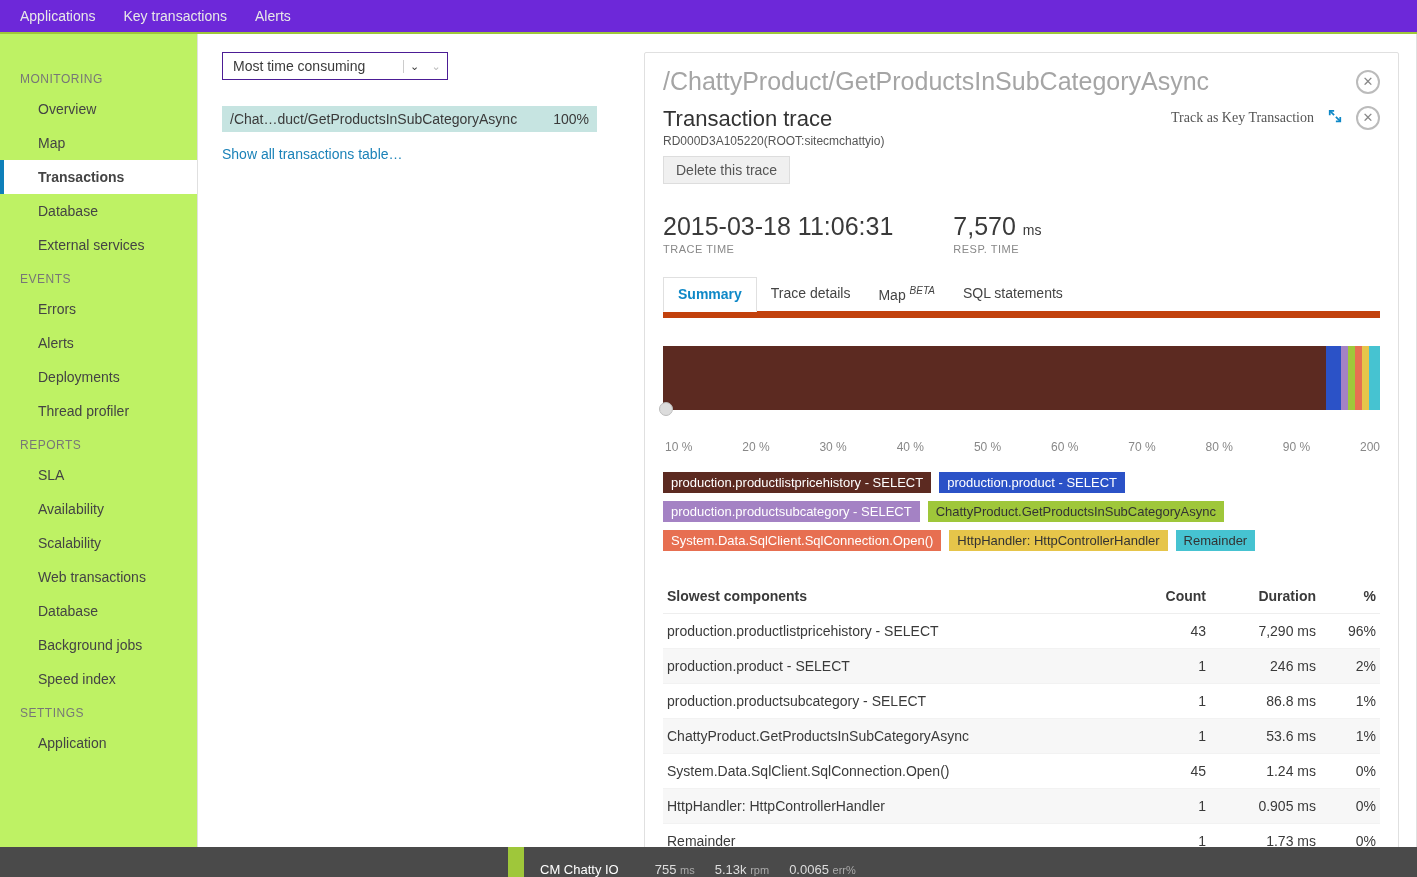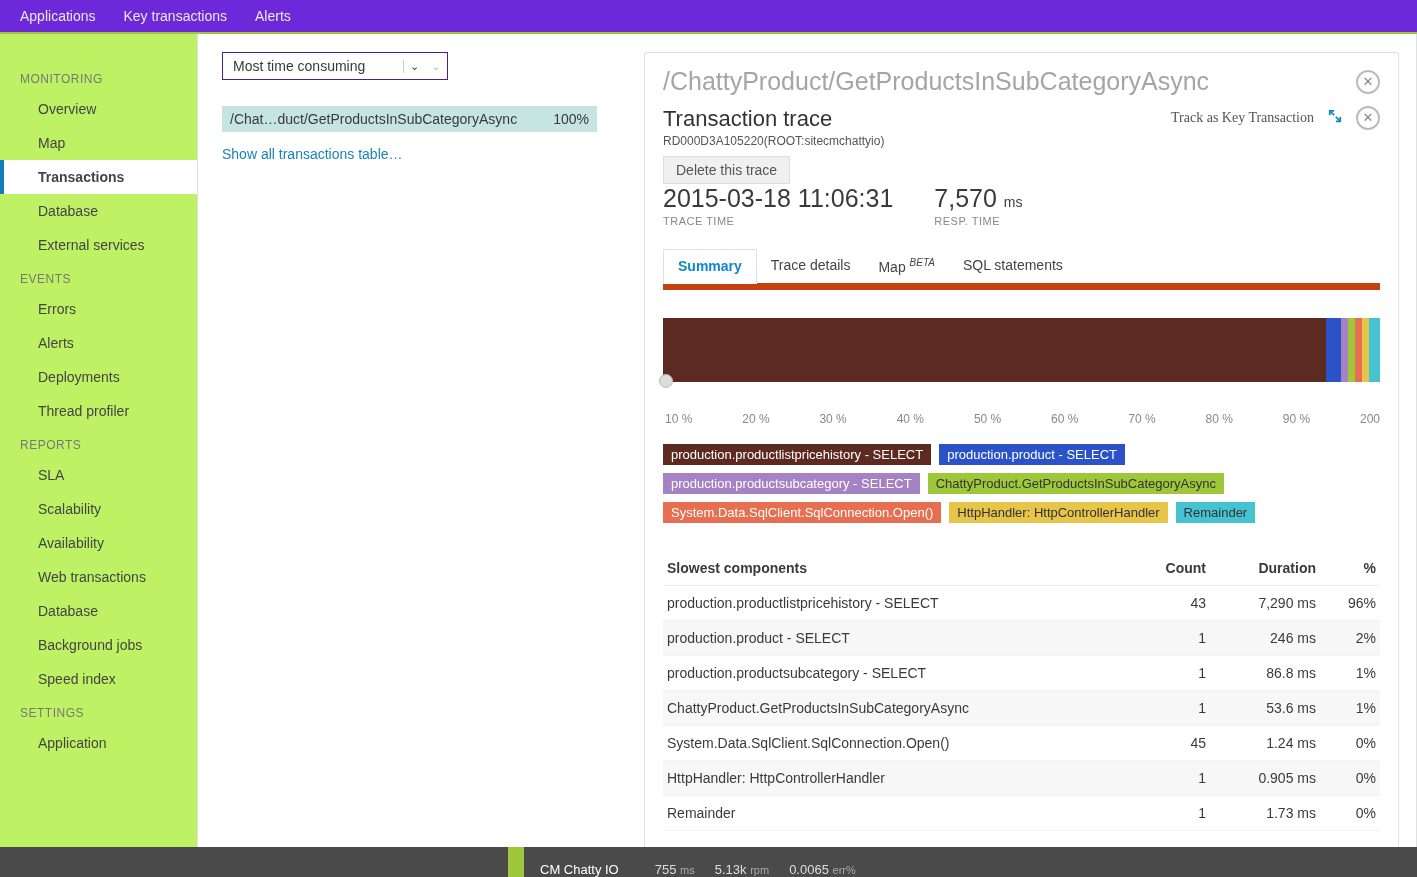--- a/index.html
+++ b/index.html
@@ -140,21 +140,21 @@
 .root-line { font-size: 12px; color: #555; margin-top: 2px; text-align: center; }
 .del-btn {
   background: #f0f0f0;
   border: 1px solid #ddd;
   padding: 5px 12px;
   color: #555;
   margin-top: 8px;
   display: inline-block;
   cursor: pointer;
 }
-.metrics { display: flex; gap: 41px; }
+.metrics { display: flex; gap: 60px; margin-top: 28px; }
 .metric .big { font-size: 25px; font-weight: 300; color: #3a3a3a; }
 .metric .big .unit { font-size: 14px; }
 .metric .lbl { font-size: 11px; letter-spacing: 0.5px; color: #888; margin-top: 2px; }
 .tabs { display: flex; margin-top: 22px; border-bottom: 7px solid #c2410c; }
 .tab {
   padding: 8px 14px;
   color: #444;
   cursor: pointer;
 }
 .tab.active {
@@ -242,22 +242,22 @@
       <div class="nav-item active">Transactions</div>
       <div class="nav-item">Database</div>
       <div class="nav-item">External services</div>
       <div class="section-label">EVENTS</div>
       <div class="nav-item">Errors</div>
       <div class="nav-item">Alerts</div>
       <div class="nav-item">Deployments</div>
       <div class="nav-item">Thread profiler</div>
       <div class="section-label">REPORTS</div>
       <div class="nav-item">SLA</div>
+      <div class="nav-item">Availability</div>
       <div class="nav-item">Scalability</div>
-      <div class="nav-item">Availability</div>
       <div class="nav-item">Web transactions</div>
       <div class="nav-item">Database</div>
       <div class="nav-item">Background jobs</div>
       <div class="nav-item">Speed index</div>
       <div class="section-label">SETTINGS</div>
       <div class="nav-item">Application</div>
     </div>
 
   <div class="content">
     <div class="select-wrap">

